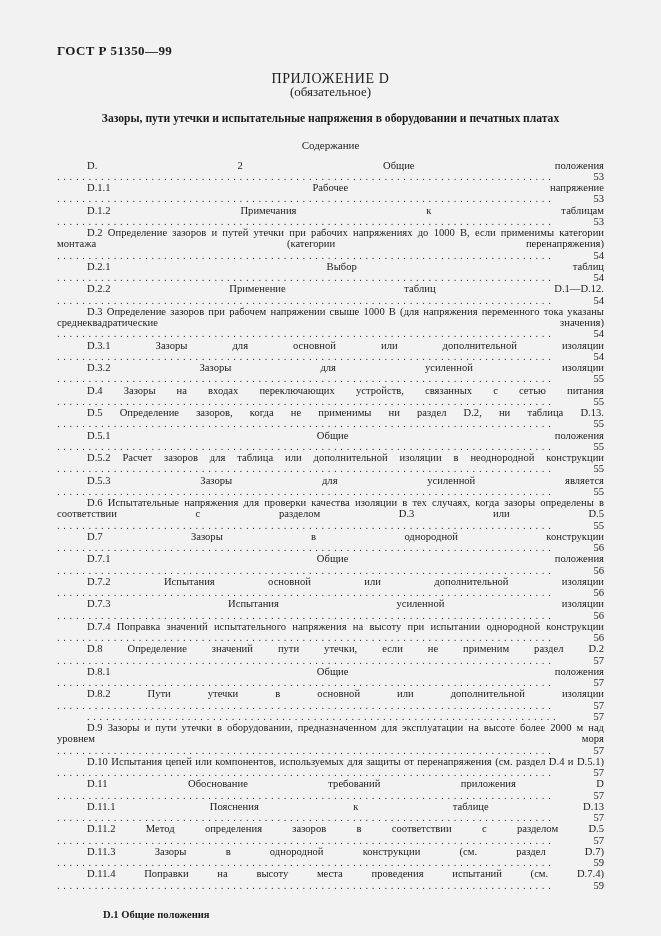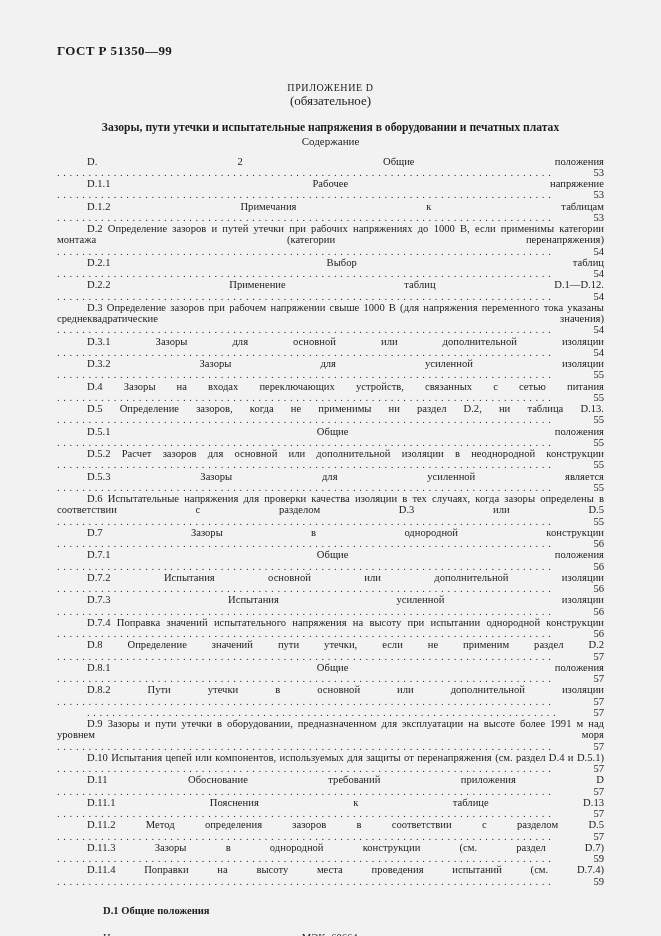--- a/index.html
+++ b/index.html
@@ -14,31 +14,31 @@
   }
   .page{
     box-sizing:border-box;width:661px;height:936px;
     padding:44px 57px 0 57px;position:relative;overflow:hidden;
     background:var(--paper);
   }
   .doc-number{
     font-weight:bold;font-size:13px;line-height:14px;letter-spacing:.4px;
   }
   .appendix{
-    text-align:center;font-size:10px;line-height:12.5px;margin-top:24px;letter-spacing:.6px;
+    text-align:center;font-size:14px;line-height:12.5px;margin-top:15px;letter-spacing:.6px;
   }
   .appendix-sub{
     text-align:center;font-size:13px;line-height:12px;
   }
   .doc-title{
     text-align:center;font-size:11.6px;font-weight:bold;line-height:14px;
     margin:14px 0 0 0;
   }
   .toc-heading{
-    text-align:center;font-size:11px;line-height:12px;
+    text-align:center;font-size:11px;line-height:12px;margin-top:13px;
   }
   .toc{
     margin-top:9px;font-size:10.6px;line-height:11.25px;
   }
   .toc-entry{
     position:relative;overflow:hidden;
     text-indent:30px;text-align:justify;
   }
   .toc-dots{white-space:nowrap;letter-spacing:.5px;}
   .toc-dots::after{
@@ -85,21 +85,21 @@
       <div class="toc-entry"><span class="toc-label">D.3.1 Зазоры для основной или дополнительной изоляции</span><span class="toc-dots"></span><span class="toc-page">54</span></div>
 
       <div class="toc-entry"><span class="toc-label">D.3.2 Зазоры для усиленной изоляции</span><span class="toc-dots"></span><span class="toc-page">55</span></div>
 
       <div class="toc-entry"><span class="toc-label">D.4 Зазоры на входах переключающих устройств, связанных с сетью питания</span><span class="toc-dots"></span><span class="toc-page">55</span></div>
 
       <div class="toc-entry"><span class="toc-label">D.5 Определение зазоров, когда не применимы ни раздел D.2, ни таблица D.13.</span><span class="toc-dots"></span><span class="toc-page">55</span></div>
 
       <div class="toc-entry"><span class="toc-label">D.5.1 Общие положения</span><span class="toc-dots"></span><span class="toc-page">55</span></div>
 
-      <div class="toc-entry"><span class="toc-label">D.5.2 Расчет зазоров для основной или дополнительной изоляции в неоднородной конструкции</span><span class="toc-dots"></span><span class="toc-page">55</span></div>
+      <div class="toc-entry"><span class="toc-label">D.5.2 Расчет зазоров для таблица или дополнительной изоляции в неоднородной конструкции</span><span class="toc-dots"></span><span class="toc-page">55</span></div>
 
       <div class="toc-entry"><span class="toc-label">D.5.3 Зазоры для усиленной является</span><span class="toc-dots"></span><span class="toc-page">55</span></div>
 
       <div class="toc-entry"><span class="toc-label">D.6 Испытательные напряжения для проверки качества изоляции в тех случаях, когда зазоры определены в соответствии с разделом D.3 или D.5</span><span class="toc-dots"></span><span class="toc-page">55</span></div>
 
       <div class="toc-entry"><span class="toc-label">D.7 Зазоры в однородной конструкции</span><span class="toc-dots"></span><span class="toc-page">56</span></div>
 
       <div class="toc-entry"><span class="toc-label">D.7.1 Общие положения</span><span class="toc-dots"></span><span class="toc-page">56</span></div>
 
       <div class="toc-entry"><span class="toc-label">D.7.2 Испытания основной или дополнительной изоляции</span><span class="toc-dots"></span><span class="toc-page">56</span></div>
@@ -109,21 +109,21 @@
       <div class="toc-entry"><span class="toc-label">D.7.4 Поправка значений испытательного напряжения на высоту при испытании однородной конструкции</span><span class="toc-dots"></span><span class="toc-page">56</span></div>
 
       <div class="toc-entry"><span class="toc-label">D.8 Определение значений пути утечки, если не применим раздел D.2</span><span class="toc-dots"></span><span class="toc-page">57</span></div>
 
       <div class="toc-entry"><span class="toc-label">D.8.1 Общие положения</span><span class="toc-dots"></span><span class="toc-page">57</span></div>
 
       <div class="toc-entry"><span class="toc-label">D.8.2 Пути утечки в основной или дополнительной изоляции</span><span class="toc-dots"></span><span class="toc-page">57</span></div>
 
       <div class="toc-entry"><span class="toc-dots"></span><span class="toc-page">57</span></div>
 
-      <div class="toc-entry"><span class="toc-label">D.9 Зазоры и пути утечки в оборудовании, предназначенном для эксплуатации на высоте более 1991 м над уровнем моря</span><span class="toc-dots"></span><span class="toc-page">57</span></div>
+      <div class="toc-entry"><span class="toc-label">D.9 Зазоры и пути утечки в оборудовании, предназначенном для эксплуатации на высоте более 2000 м над уровнем моря</span><span class="toc-dots"></span><span class="toc-page">57</span></div>
 
       <div class="toc-entry"><span class="toc-label">D.10 Испытания цепей или компонентов, используемых для защиты от перенапряжения (см. раздел D.4 и D.5.1)</span><span class="toc-dots"></span><span class="toc-page">57</span></div>
 
       <div class="toc-entry"><span class="toc-label">D.11 Обоснование требований приложения D</span><span class="toc-dots"></span><span class="toc-page">57</span></div>
 
       <div class="toc-entry"><span class="toc-label">D.11.1 Пояснения к таблице D.13</span><span class="toc-dots"></span><span class="toc-page">57</span></div>
 
       <div class="toc-entry"><span class="toc-label">D.11.2 Метод определения зазоров в соответствии с разделом D.5</span><span class="toc-dots"></span><span class="toc-page">57</span></div>
 
       <div class="toc-entry"><span class="toc-label">D.11.3 Зазоры в однородной конструкции (см. раздел D.7)</span><span class="toc-dots"></span><span class="toc-page">59</span></div>

